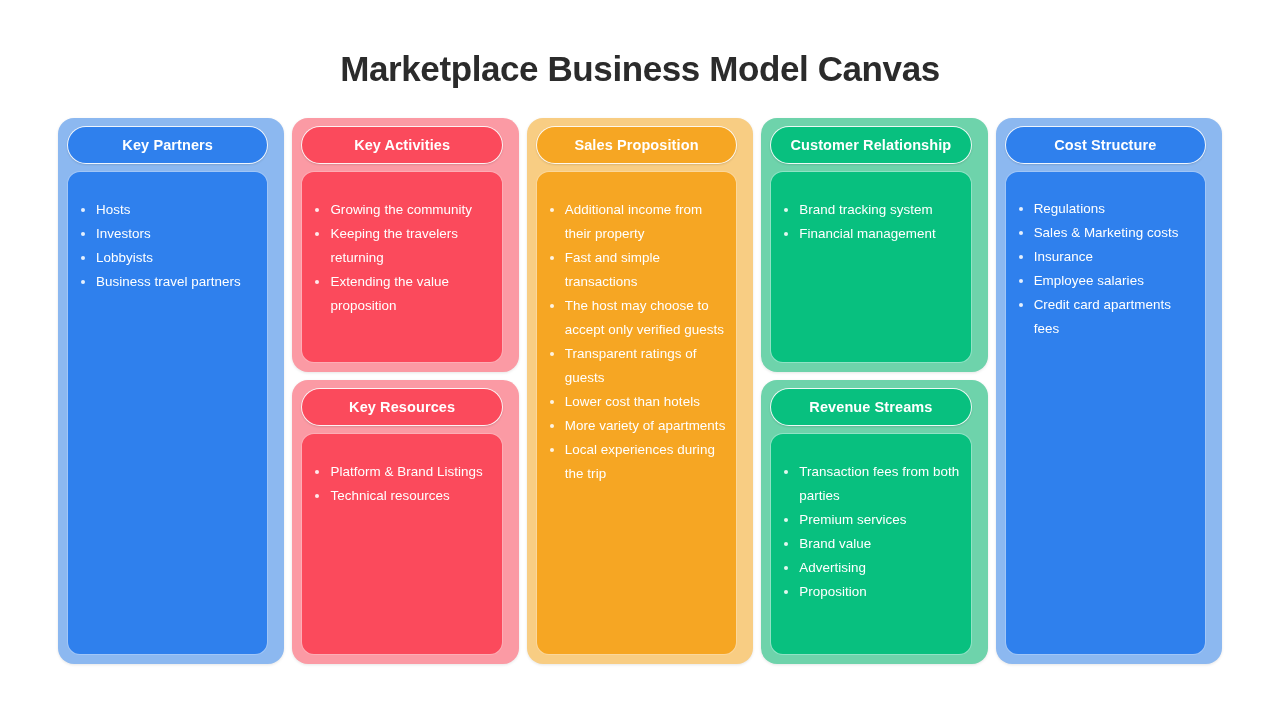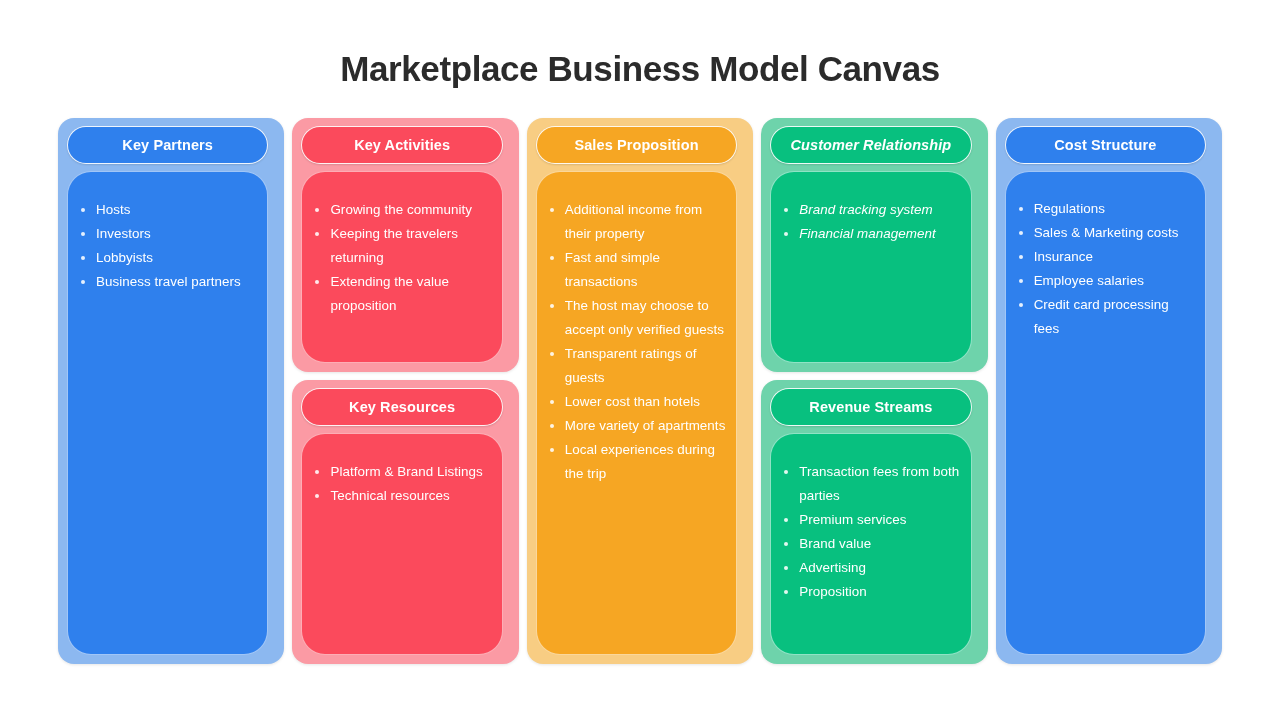--- a/index.html
+++ b/index.html
@@ -78,21 +78,21 @@
     letter-spacing: 0.1px;
     text-align: center;
     flex: 0 0 auto;
     box-shadow: 0 1px 2px rgba(0,0,0,0.12);
     white-space: nowrap;
   }
 
   .body-card {
     margin-top: 7px;
     flex: 1 1 auto;
-    border-radius: 24px;
+    border-radius: 13px;
     border: 1px solid rgba(255,255,255,0.55);
     padding: 26px 10px 14px 10px;
     min-height: 0;
     overflow: visible;
   }
 
   ul.items {
     list-style: none;
   }
 
@@ -193,21 +193,21 @@
               <li>The host may choose to accept only verified guests</li>
               <li>Transparent ratings of guests</li>
               <li>Lower cost than hotels</li>
               <li>More variety of apartments</li>
               <li>Local experiences during the trip</li>
             </ul>
           </div>
         </div>
       </div>
       <div class="column theme-green col-customer">
-        <div class="block" style="flex: 0.47 1 0px; font-style: italic;">
+        <div class="block" style="flex: 0.47 1 0px;">
           <div class="pill">Customer Relationship</div>
           <div class="body-card">
             <ul class="items">
               <li>Brand tracking system</li>
               <li>Financial management</li>
             </ul>
           </div>
         </div>
         <div class="block" style="flex: 0.53 1 0px;">
           <div class="pill">Revenue Streams</div>
@@ -224,20 +224,20 @@
       </div>
       <div class="column theme-blue col-cost">
         <div class="block grow" style="flex: 1 1 auto;">
           <div class="pill">Cost Structure</div>
           <div class="body-card">
             <ul class="items">
               <li>Regulations</li>
               <li>Sales &amp; Marketing costs</li>
               <li>Insurance</li>
               <li>Employee salaries</li>
-              <li>Credit card processing fees</li>
+              <li>Credit card apartments fees</li>
             </ul>
           </div>
         </div>
       </div>
     </div>
 
 </div>
 
 </body></html>

